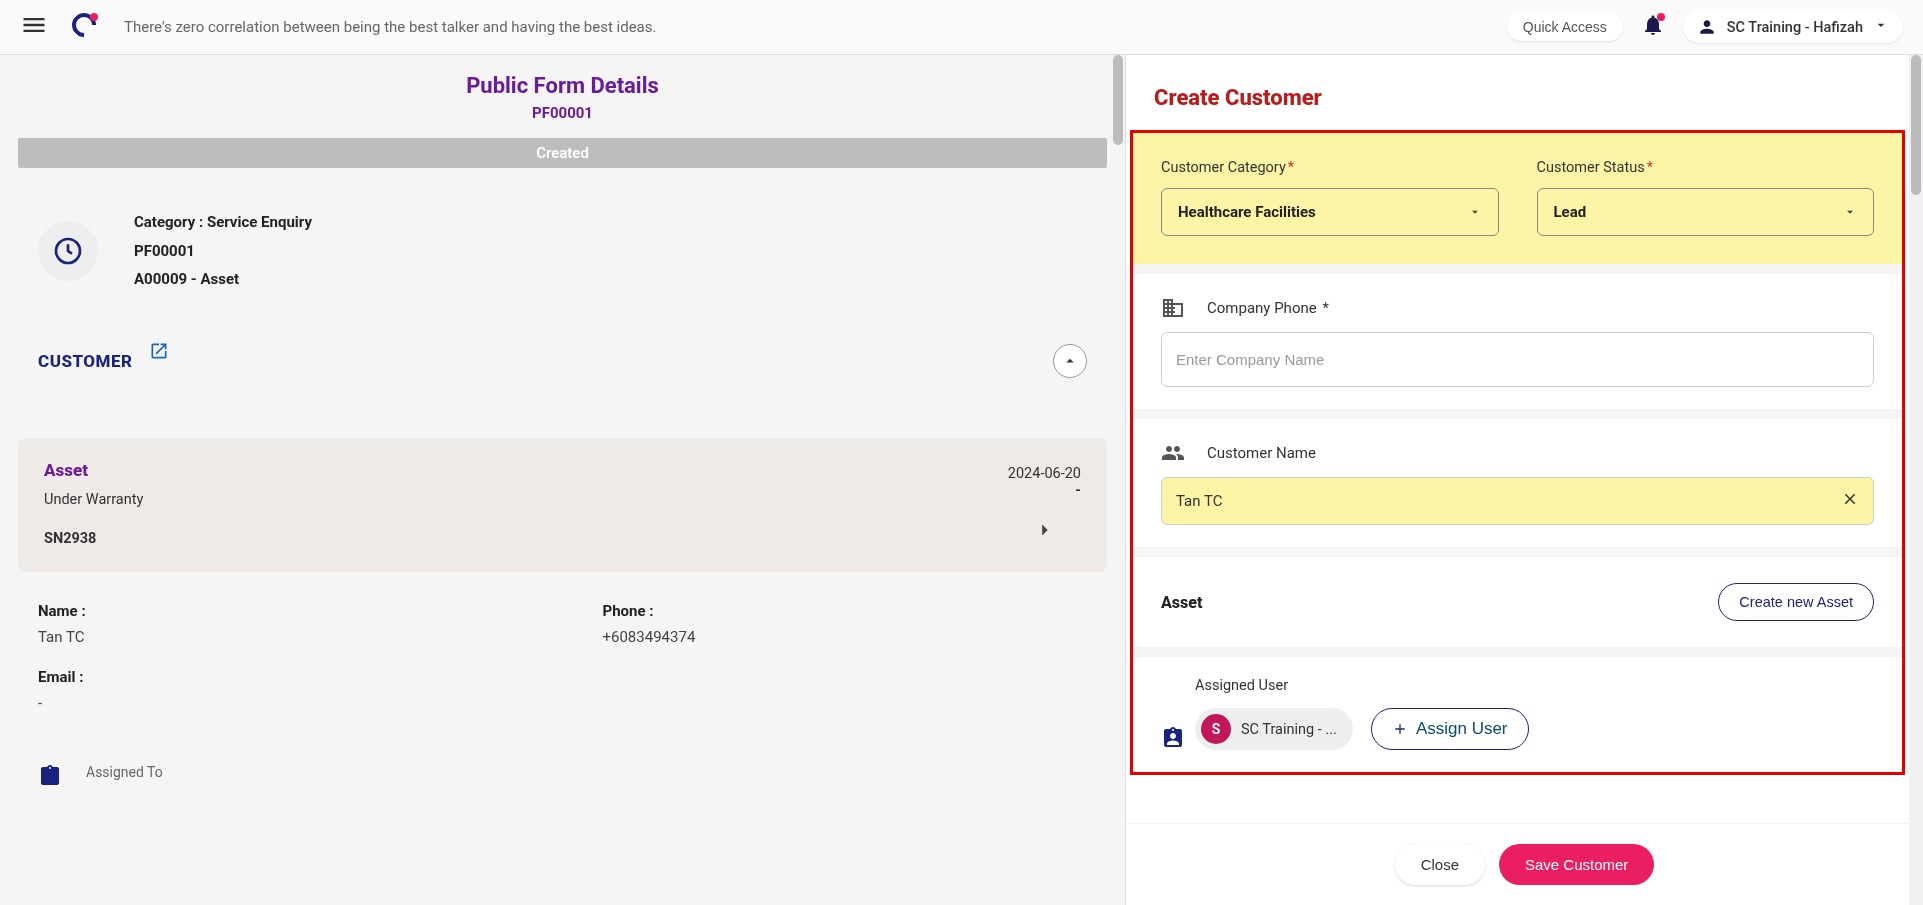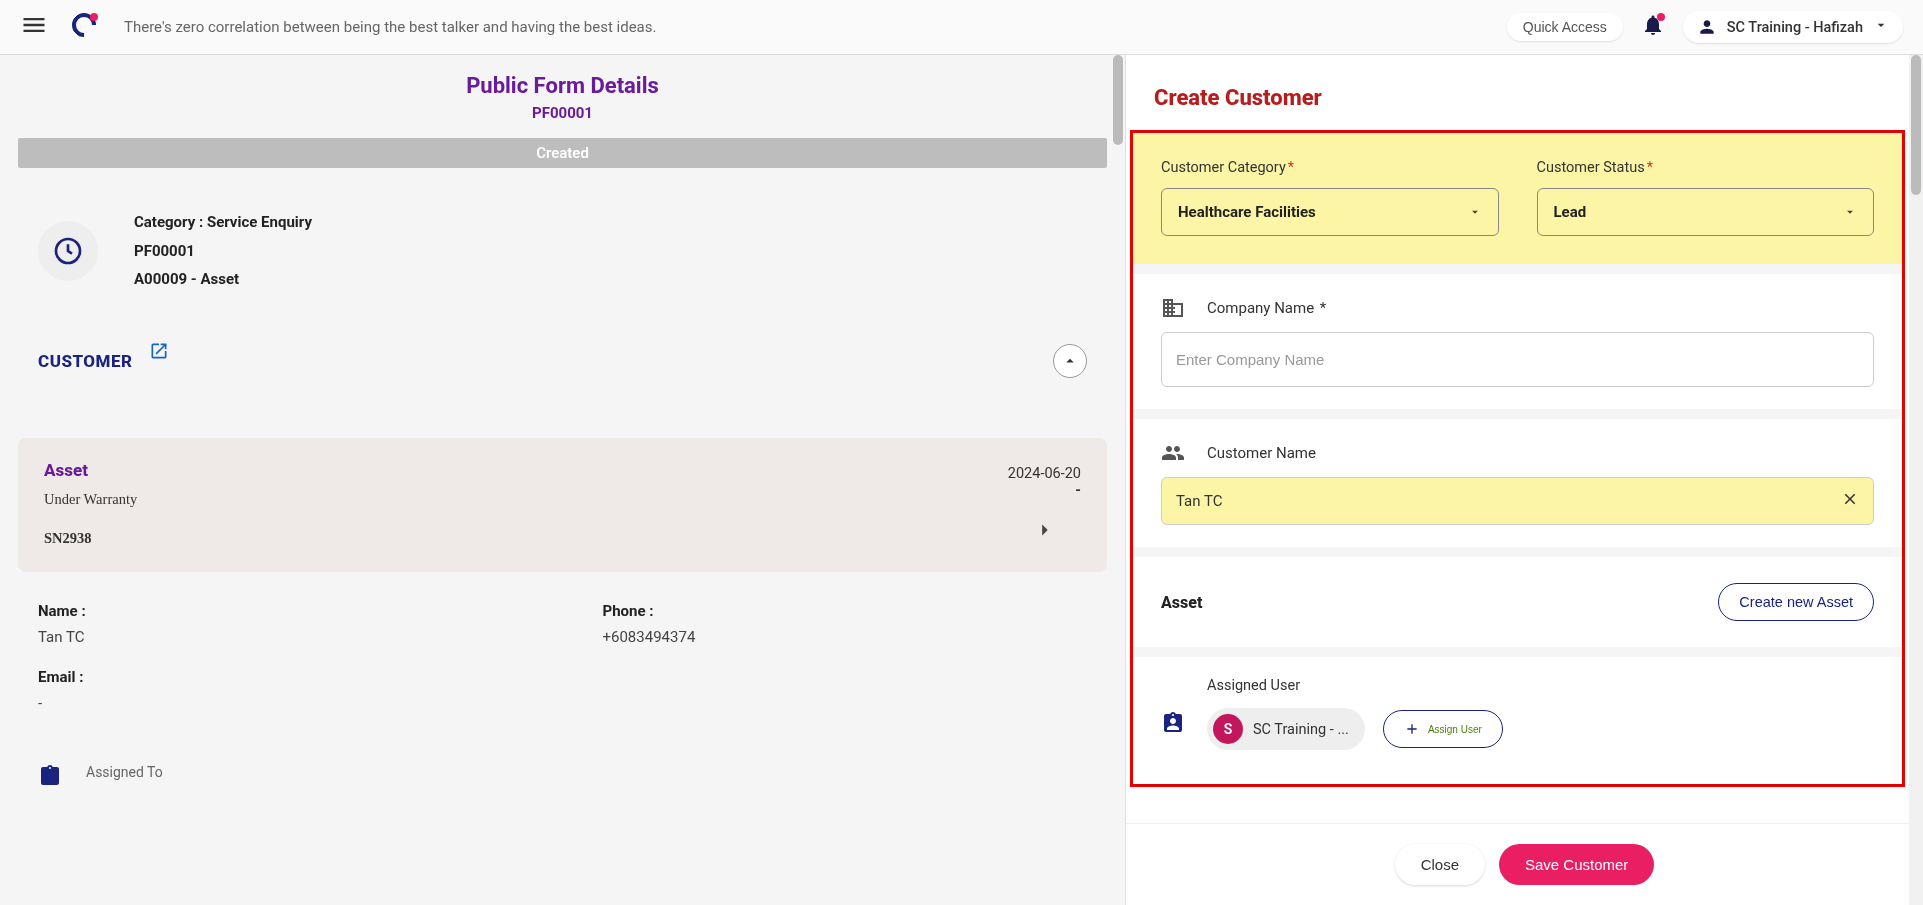--- a/index.html
+++ b/index.html
@@ -80,21 +80,21 @@
     margin-left: auto; width: 34px; height: 34px; border: 1px solid #999; border-radius: 50%; 
     display: flex; align-items: center; justify-content: center; cursor: pointer; background: #fff;
   }
   .collapse-btn svg { width: 18px; height: 18px; fill: #333; }
   
   .asset-card { 
     background: #efe9e7; border-radius: 8px; padding: 22px 26px; margin-top: 60px; 
     display: flex; justify-content: space-between; align-items: center;
   }
   .asset-left h3 { color: #6a1b9a; font-size: 17px; font-weight: 800; margin-bottom: 8px; }
-  .asset-left div { font-size: 14.5px; color: #333; line-height: 1.6; font-family: Liberation Serif, serif; }
+  .asset-left div { font-size: 14.5px; color: #333; line-height: 1.6; }
   .asset-sn { font-weight: 700; margin-top: 16px; }
   .asset-right { text-align: right; color: #333; font-size: 14.5px; display: flex; align-items: center; gap: 20px; flex-direction: column; }
   .asset-right-text div:nth-child(2) { font-weight: 700; }
   .chevron-right svg { width: 22px; height: 22px; fill: #444; }
   
   .customer-details { padding: 30px 20px 0 20px; }
   .detail-row { display: flex; gap: 80px; }
   .detail-col { flex: 1; }
   .detail-label { font-size: 15px; font-weight: 700; color: #222; margin-bottom: 8px; }
   .detail-value { font-size: 15px; color: #444; margin-bottom: 22px; }
@@ -152,37 +152,37 @@
   .clear-btn { cursor: pointer; }
   .clear-btn svg { width: 18px; height: 18px; fill: #333; }
   
   .asset-row { display: flex; justify-content: space-between; align-items: center; padding: 26px 28px; }
   .asset-row h4 { font-size: 16px; font-weight: 800; color: #222; }
   .outline-btn { 
     border: 1.5px solid #1a237e; background: #fff; color: #1a237e; 
     padding: 10px 20px; border-radius: 22px; font-size: 14.5px; font-weight: 500; cursor: pointer;
   }
   
-  .assigned-section { padding: 20px 28px 34px 28px; display: flex; gap: 22px; align-items: center; }
+  .assigned-section { padding: 20px 28px 22px 28px; display: flex; gap: 10px; align-items: flex-end; }
   .assigned-section > svg { width: 24px; height: 24px; fill: #1a237e; margin-top: 18px; flex-shrink: 0; }
   .assigned-body { flex: 1; }
   .assigned-label { font-size: 14.5px; color: #333; margin-bottom: 14px; }
   .assigned-chips { display: flex; gap: 18px; align-items: center; }
   .user-pill { 
     background: #eeeeee; border-radius: 22px; padding: 6px 16px 6px 6px; 
     display: flex; align-items: center; gap: 10px;
   }
   .user-avatar { 
     width: 30px; height: 30px; background: #c2185b; border-radius: 50%; 
     display: flex; align-items: center; justify-content: center; color: #fff; font-weight: 600; font-size: 14px;
   }
   .user-pill span:last-child { font-size: 14.5px; color: #333; }
   .assign-btn { 
-    border: 1.5px solid #1a237e; background: #fff; color: #4d7c0f; 
-    padding: 10px 20px; border-radius: 22px; font-size: 10px; font-weight: 500; cursor: pointer;
+    border: 1.5px solid #1a237e; background: #fff; color: #0c4a6e; 
+    padding: 10px 20px; border-radius: 22px; font-size: 17px; font-weight: 500; cursor: pointer;
     display: flex; align-items: center; gap: 8px;
   }
   .assign-btn svg { width: 16px; height: 16px; fill: #1a237e; }
   
   .divider { height: 10px; background: #f5f5f5; }
   
   .footer { 
     padding: 20px 28px; display: flex; justify-content: center; gap: 14px; 
     border-top: 1px solid #f0f0f0; background: #fff;
   }
@@ -343,21 +343,21 @@
         </div>
 
         <div class="divider"></div>
 
         <div class="white-section">
           <div class="icon-label">
             <svg viewBox="0 0 24 24">
                 <path d="M12 7V3H2v18h20V7H12zM6 19H4v-2h2v2zm0-4H4v-2h2v2zm0-4H4V9h2v2zm0-4H4V5h2v2zm4 12H8v-2h2v2zm0-4H8v-2h2v2zm0-4H8V9h2v2zm0-4H8V5h2v2zm10 12h-8v-2h2v-2h-2v-2h2v-2h-2V9h8v10z"></path>
               </svg>
             <span>
-              <span>Company Name</span><span class="req"> *</span>
+              <span>Company Phone</span><span class="req"> *</span>
             </span>
           </div>
           <input class="text-input" placeholder="Enter Company Name" style="">
         </div>
 
         <div class="divider"></div>
 
         <div class="white-section">
           <div class="icon-label">
             <svg viewBox="0 0 24 24">

